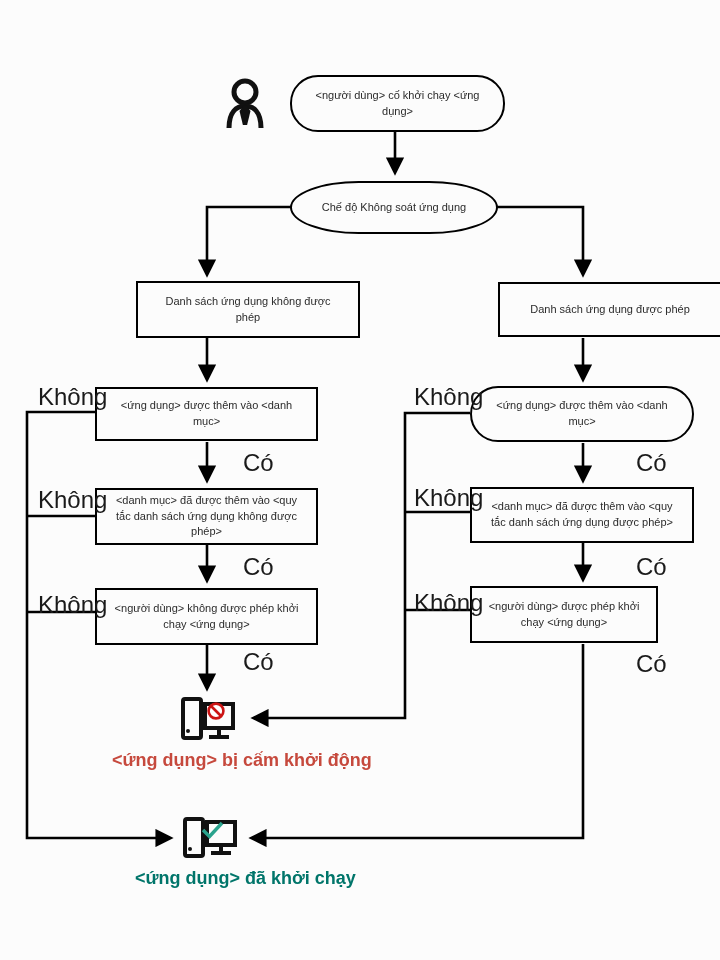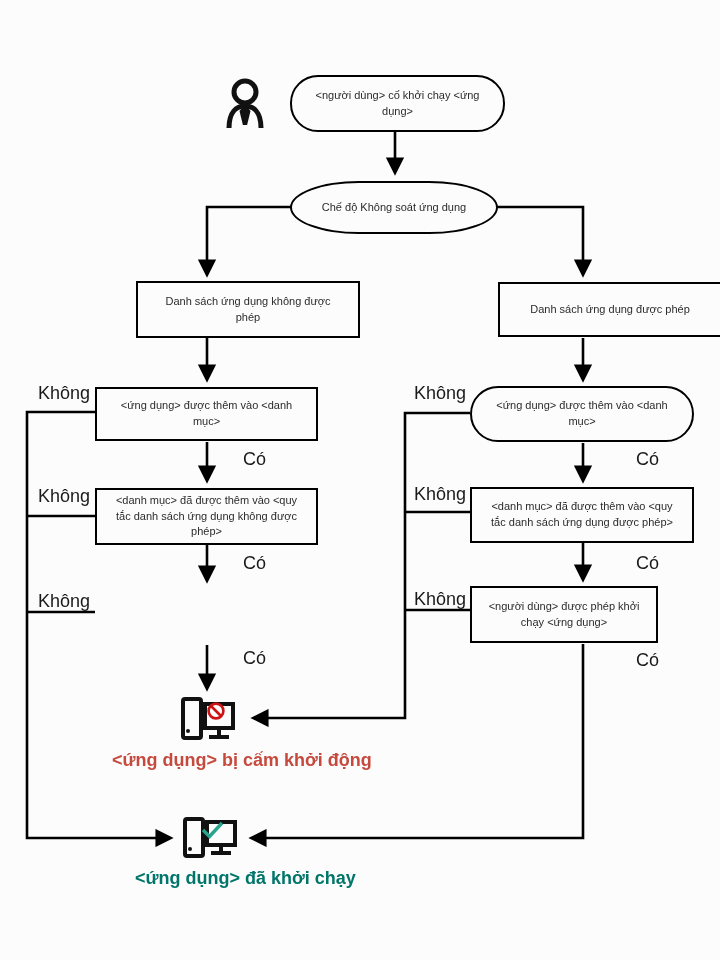--- a/index.html
+++ b/index.html
@@ -9,21 +9,21 @@
   }
   svg.wires{position:absolute;left:0;top:0;width:720px;height:960px;}
   .node{
     position:absolute;box-sizing:border-box;border:2.5px solid #000;background:#fcfcfc;
     display:flex;align-items:center;justify-content:center;text-align:center;
     font-size:11px;line-height:1.45;padding:0 14px;color:#2b2b2b;
   }
   .stadium{border-radius:28px;}
   .ellipse{border-radius:70px / 27px;}
   .lbl{
-    position:absolute;font-size:18px;color:#1a1a1a;white-space:nowrap;
+    position:absolute;font-size:24px;color:#1a1a1a;white-space:nowrap;
   }
   .caption{
     position:absolute;font-size:18px;white-space:nowrap;font-weight:bold;
   }
   .caption.blocked{color:#c6493d;}
   .caption.allowed{color:#00756a;}
 </style>
 </head>
 <body>
 
@@ -116,20 +116,23 @@
   </div>
 
   <div class="node" style="left:95px;top:488px;width:223px;height:57px;">
     <span>&lt;danh mục&gt; đã được thêm vào &lt;quy tắc danh sách ứng dụng không được phép&gt;</span>
   </div>
 
   <div class="node" style="left:470px;top:487px;width:224px;height:56px;">
     <span>&lt;danh mục&gt; đã được thêm vào &lt;quy tắc danh sách ứng dụng được phép&gt;</span>
   </div>
 
+  <div class="node" style="left:95px;top:588px;width:223px;height:57px;">
+    <span>&lt;người dùng&gt; không được phép khởi chạy &lt;ứng dụng&gt;</span>
+  </div>
 
   <div class="node" style="left:470px;top:586px;width:188px;height:57px;">
     <span>&lt;người dùng&gt; được phép khởi chạy &lt;ứng dụng&gt;</span>
   </div>
 
   <div class="lbl" style="left:38px;top:383px;">Không</div>
   <div class="lbl" style="left:38px;top:486px;">Không</div>
   <div class="lbl" style="left:38px;top:591px;">Không</div>
 
   <div class="lbl" style="left:414px;top:383px;">Không</div>

